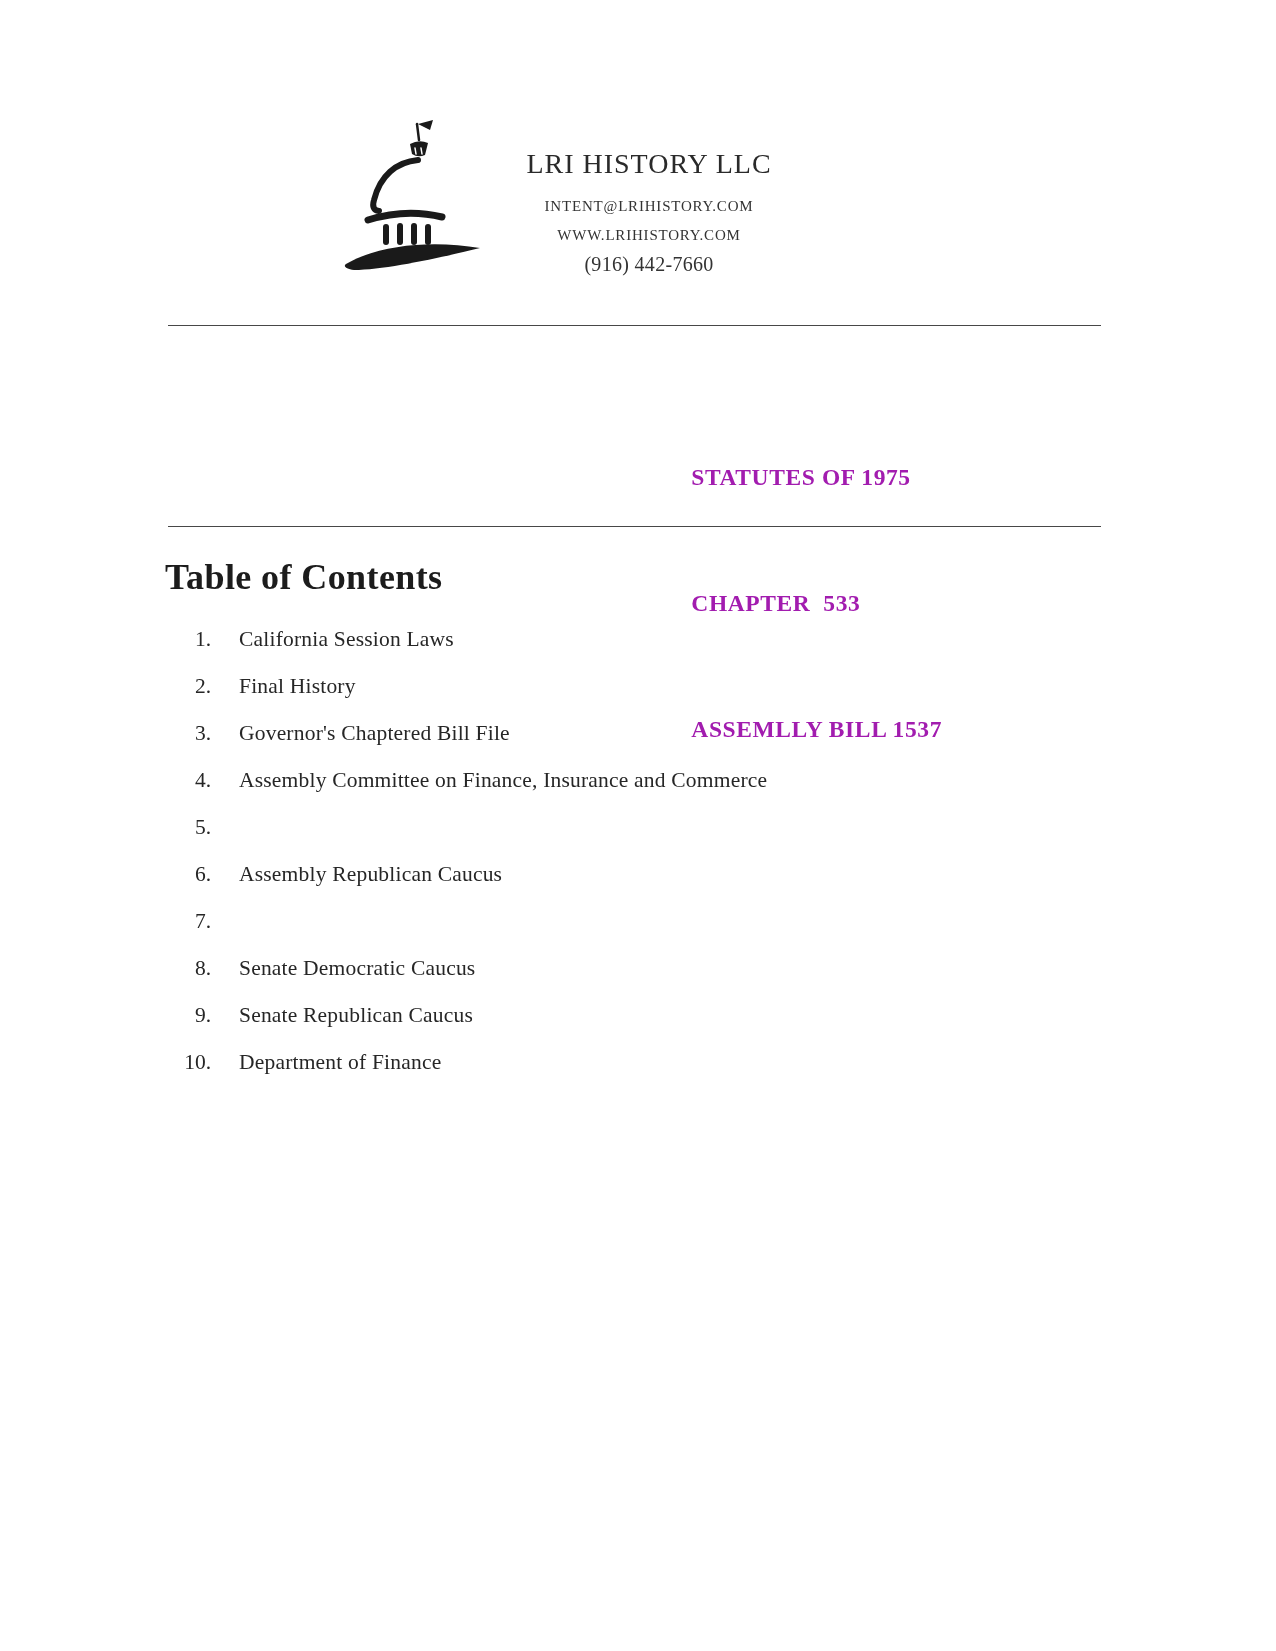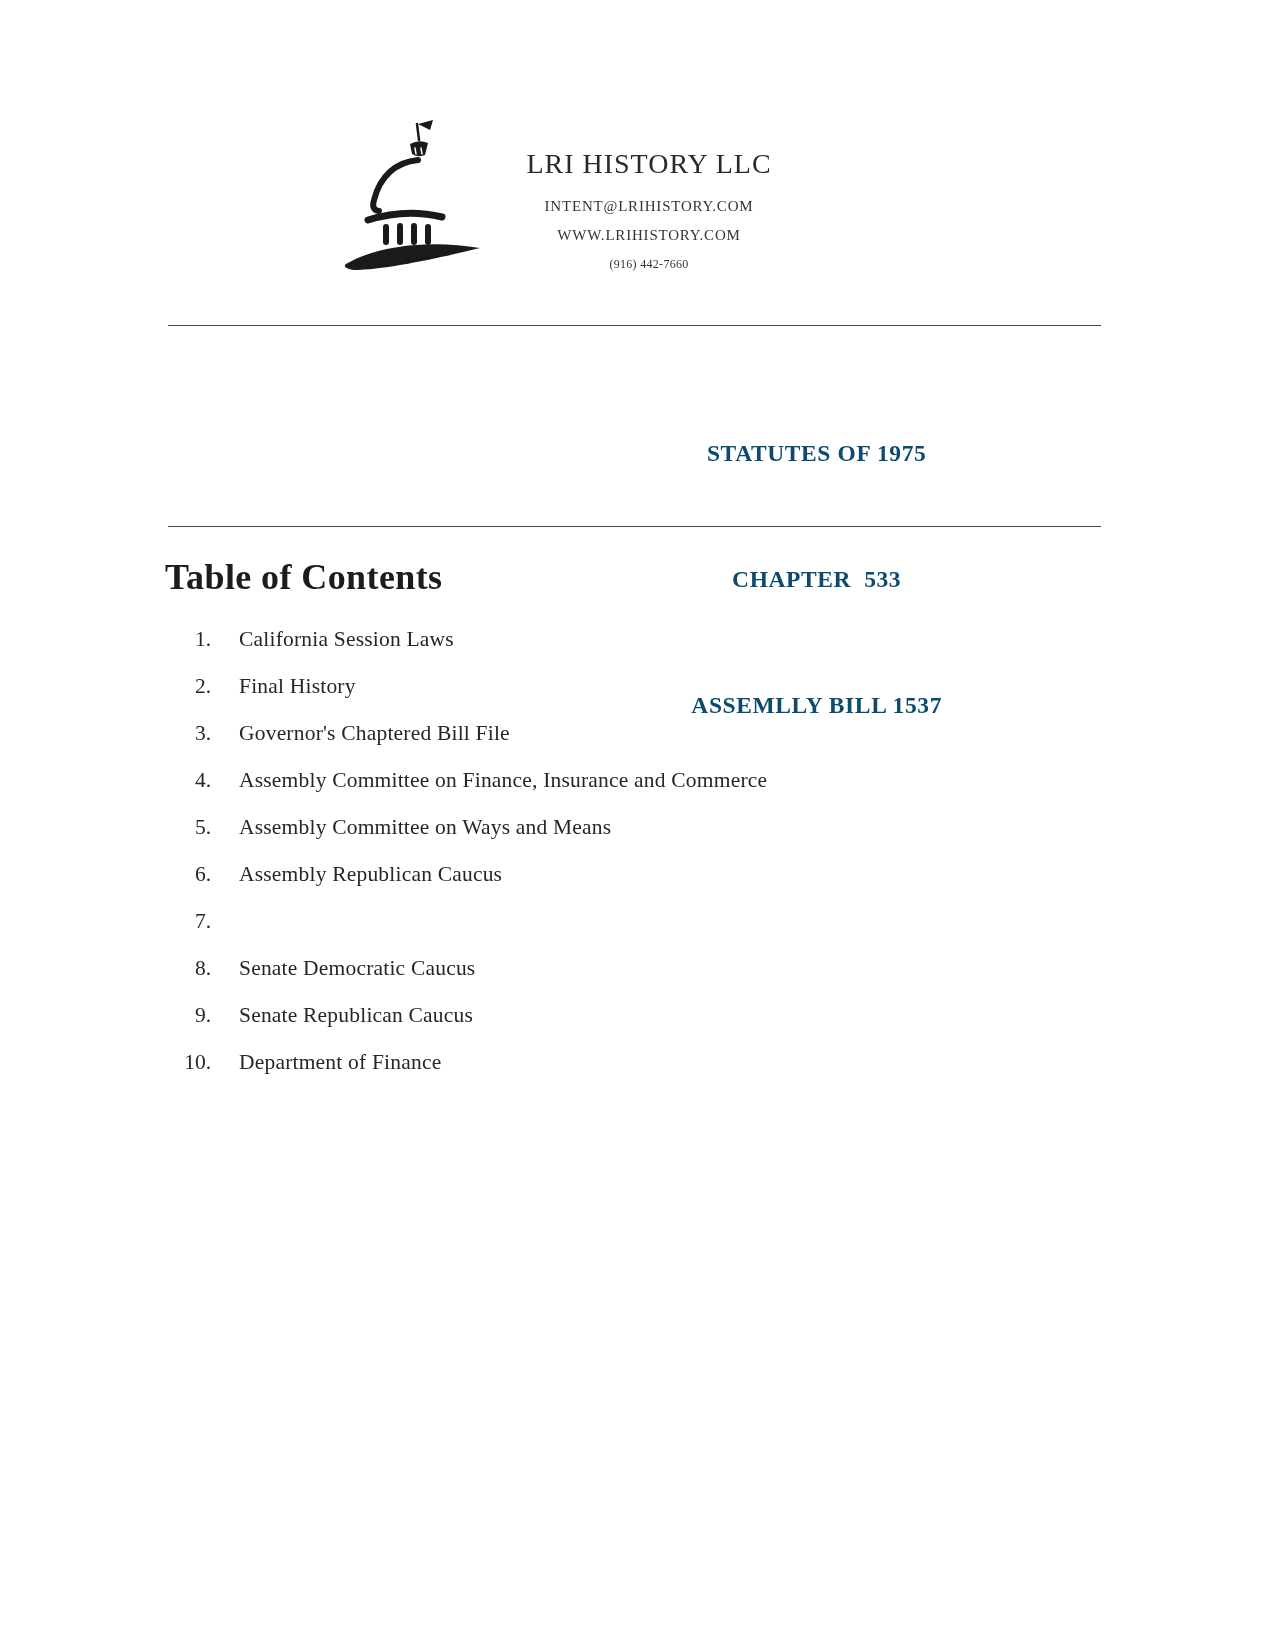--- a/index.html
+++ b/index.html
@@ -40,21 +40,21 @@
     white-space: pre;
   }
   .contact-line {
     font-size: 15px;
     letter-spacing: 0.8px;
     color: #333333;
     line-height: 29px;
     white-space: pre;
   }
   .phone-line {
-    font-size: 12px;
+    font-size: 20px;
     letter-spacing: 0.3px;
     color: #333333;
     line-height: 29px;
     white-space: pre;
   }
 
   
   .rule {
     position: absolute;
     left: 120px;
@@ -62,27 +62,27 @@
     height: 0;
     border-top: 1.5px solid #474747;
   }
   .rule-1 { top: 325px; }
   .rule-2 { top: 526px; }
 
   
   .title-block {
     position: absolute;
     right: 286px;
-    top: 348px;
-    text-align: center;
+    top: 372px;
+    text-align: left;
     font-weight: bold;
     font-size: 23.5px;
     line-height: 42px;
     letter-spacing: 0.6px;
-    color: #0c4a6e;
+    color: #a21caf;
     white-space: pre;
   }
 
   
   .toc-heading {
     position: absolute;
     left: 117px;
     top: 556px;
     font-size: 36px;
     font-weight: bold;
@@ -172,21 +172,20 @@
     <div class="toc-row">
       <span class="toc-num">3.</span>
       <span class="toc-label">Governor's Chaptered Bill File</span>
     </div>
     <div class="toc-row">
       <span class="toc-num">4.</span>
       <span class="toc-label">Assembly Committee on Finance, Insurance and Commerce</span>
     </div>
     <div class="toc-row">
       <span class="toc-num">5.</span>
-      <span class="toc-label">Assembly Committee on Ways and Means</span>
     </div>
     <div class="toc-row">
       <span class="toc-num">6.</span>
       <span class="toc-label">Assembly Republican Caucus</span>
     </div>
     <div class="toc-row">
       <span class="toc-num">7.</span>
     </div>
     <div class="toc-row">
       <span class="toc-num">8.</span>

